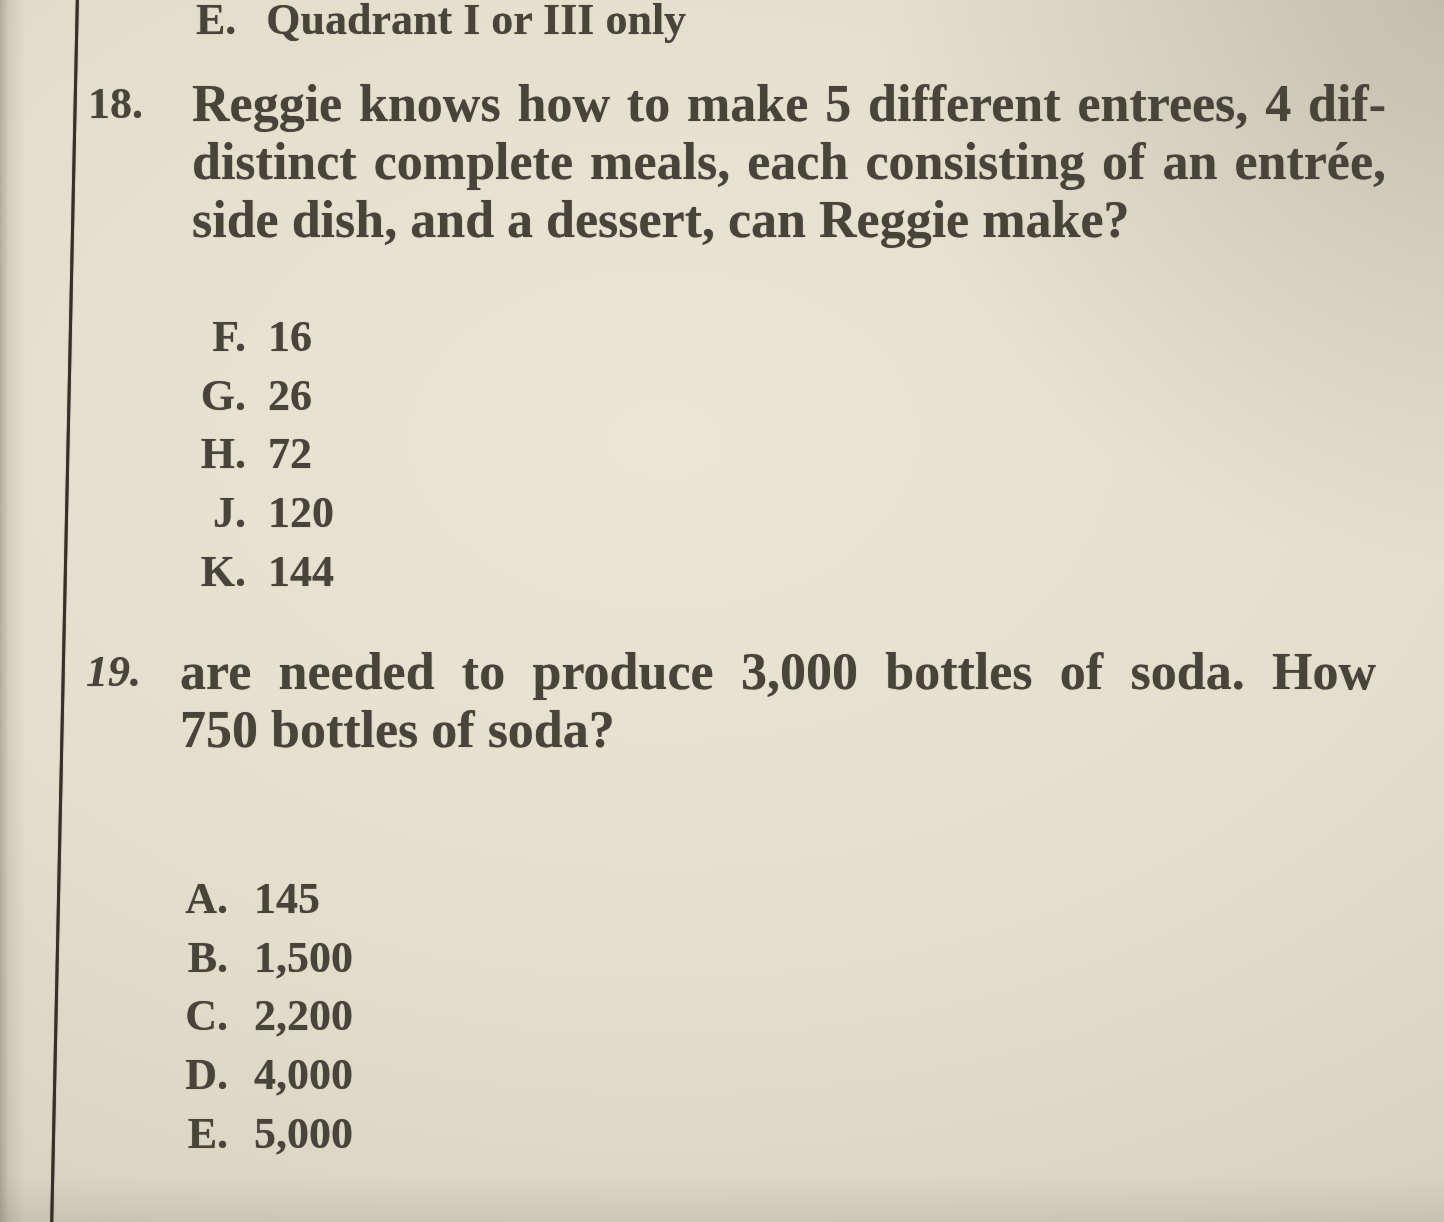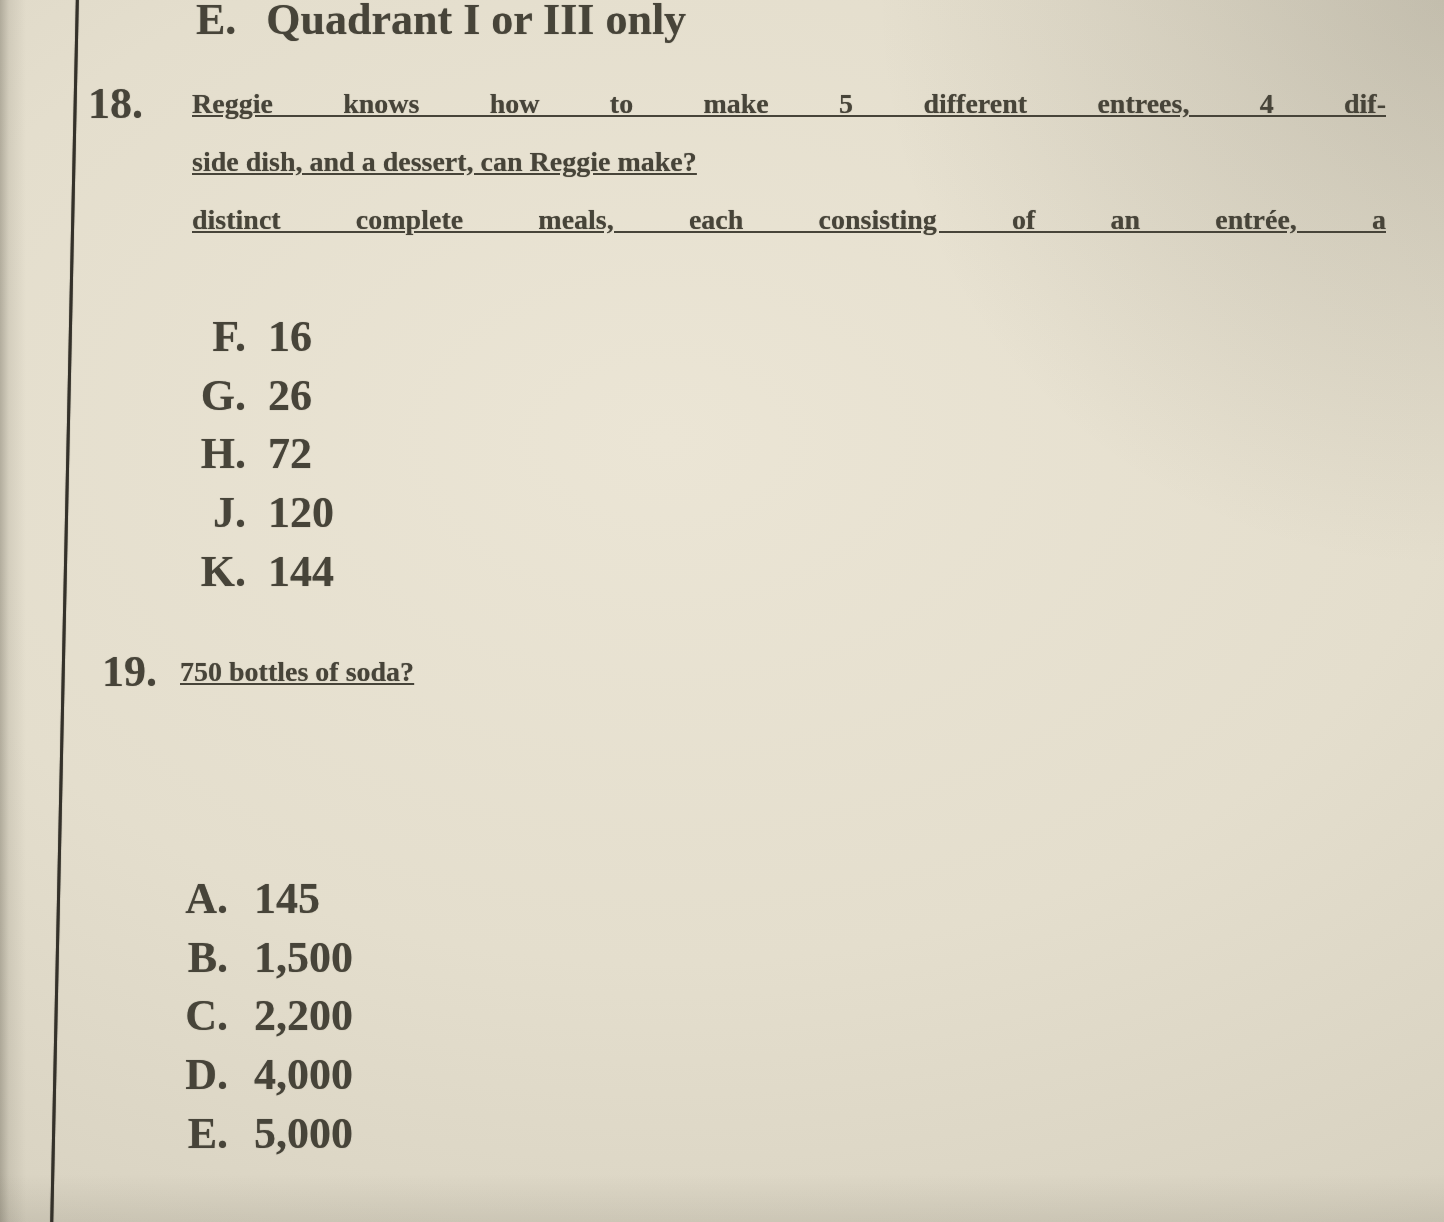--- a/index.html
+++ b/index.html
@@ -54,34 +54,33 @@
   .q18 { top: 75px; }
   .q19 { top: 643px; }
 
   .qnum {
     position: absolute;
     top: 0;
     font-size: 44px;
     line-height: 58px;
   }
   .q18 .qnum { left: 88px; text-align: center; }
-  .q19 .qnum { left: 102px; }
+  .q19 .qnum { left: 86px; font-style: italic; }
 
   .qbody { position: absolute; top: 0; }
   .q18 .qbody { left: 192px; width: 1194px; }
   .q19 .qbody { left: 180px; width: 1196px; }
 
   .qline {
     height: 58px;
     line-height: 58px;
-    font-size: 28px;
+    font-size: 52px;
     text-align: justify;
     text-align-last: justify;
     overflow: hidden;
-    text-decoration: underline;
   }
   .qline.last {
     text-align: left;
     text-align-last: left;
   }
 
   .opts { position: absolute; }
   .q18 .opts { left: 192px; top: 233px; }
   .q19 .opts { left: 180px; top: 227px; }
 
@@ -107,22 +106,22 @@
 
   <div class="cutline">
     <span class="opt-letter-top">E.</span>
     <span class="opt-text-top">Quadrant I or III only</span>
   </div>
 
   <section class="question q18">
     <div class="qnum">18.</div>
     <div class="qbody">
       <div class="qline">Reggie knows how to make 5 different entrees, 4 dif-</div>
+      <div class="qline">distinct complete meals, each consisting of an entrée, a</div>
       <div class="qline last">side dish, and a dessert, can Reggie make?</div>
-      <div class="qline">distinct complete meals, each consisting of an entrée, a</div>
     </div>
     <div class="opts">
       <div class="opt-row">
         <span class="opt-letter">F.</span>
         <span class="opt-value">16</span>
       </div>
       <div class="opt-row">
         <span class="opt-letter">G.</span>
         <span class="opt-value">26</span>
       </div>
@@ -137,20 +136,21 @@
       <div class="opt-row">
         <span class="opt-letter">K.</span>
         <span class="opt-value">144</span>
       </div>
     </div>
   </section>
 
   <section class="question q19">
     <div class="qnum">19.</div>
     <div class="qbody">
+      <div class="qline">are needed to produce 3,000 bottles of soda. How</div>
       <div class="qline last">750 bottles of soda?</div>
     </div>
     <div class="opts">
       <div class="opt-row">
         <span class="opt-letter">A.</span>
         <span class="opt-value">145</span>
       </div>
       <div class="opt-row">
         <span class="opt-letter">B.</span>
         <span class="opt-value">1,500</span>

